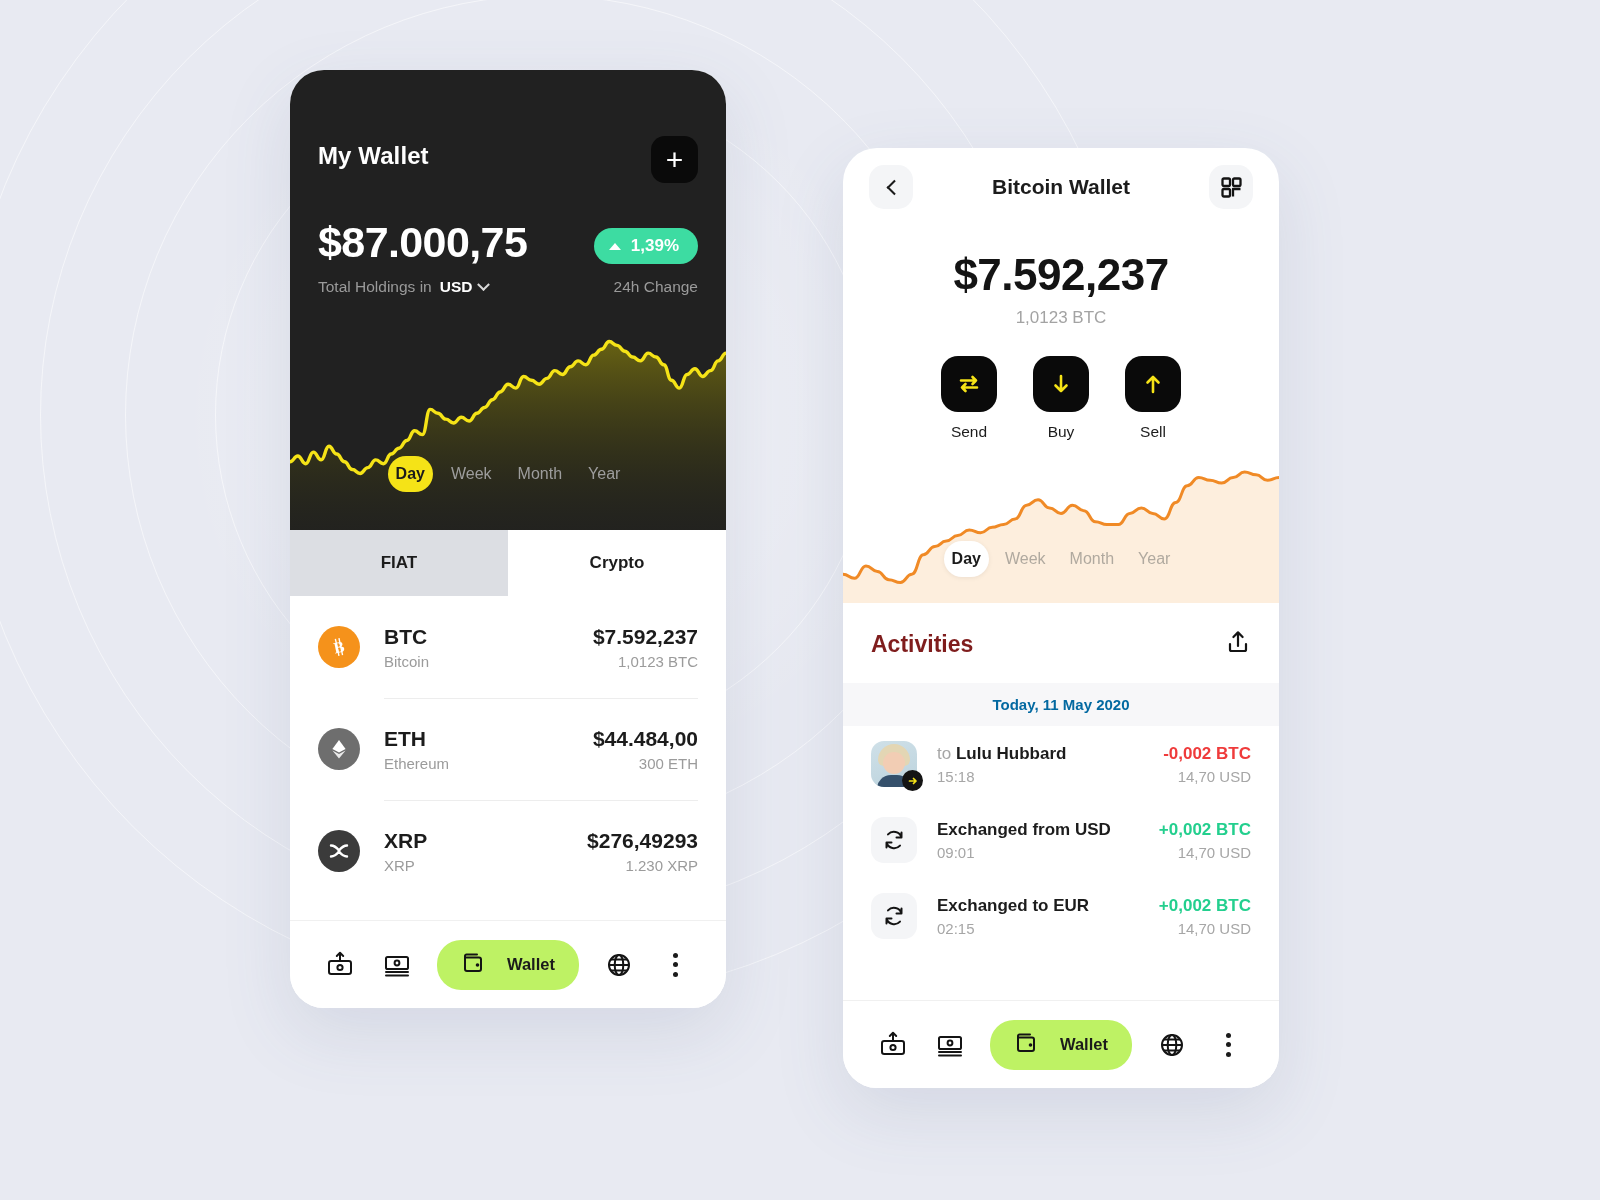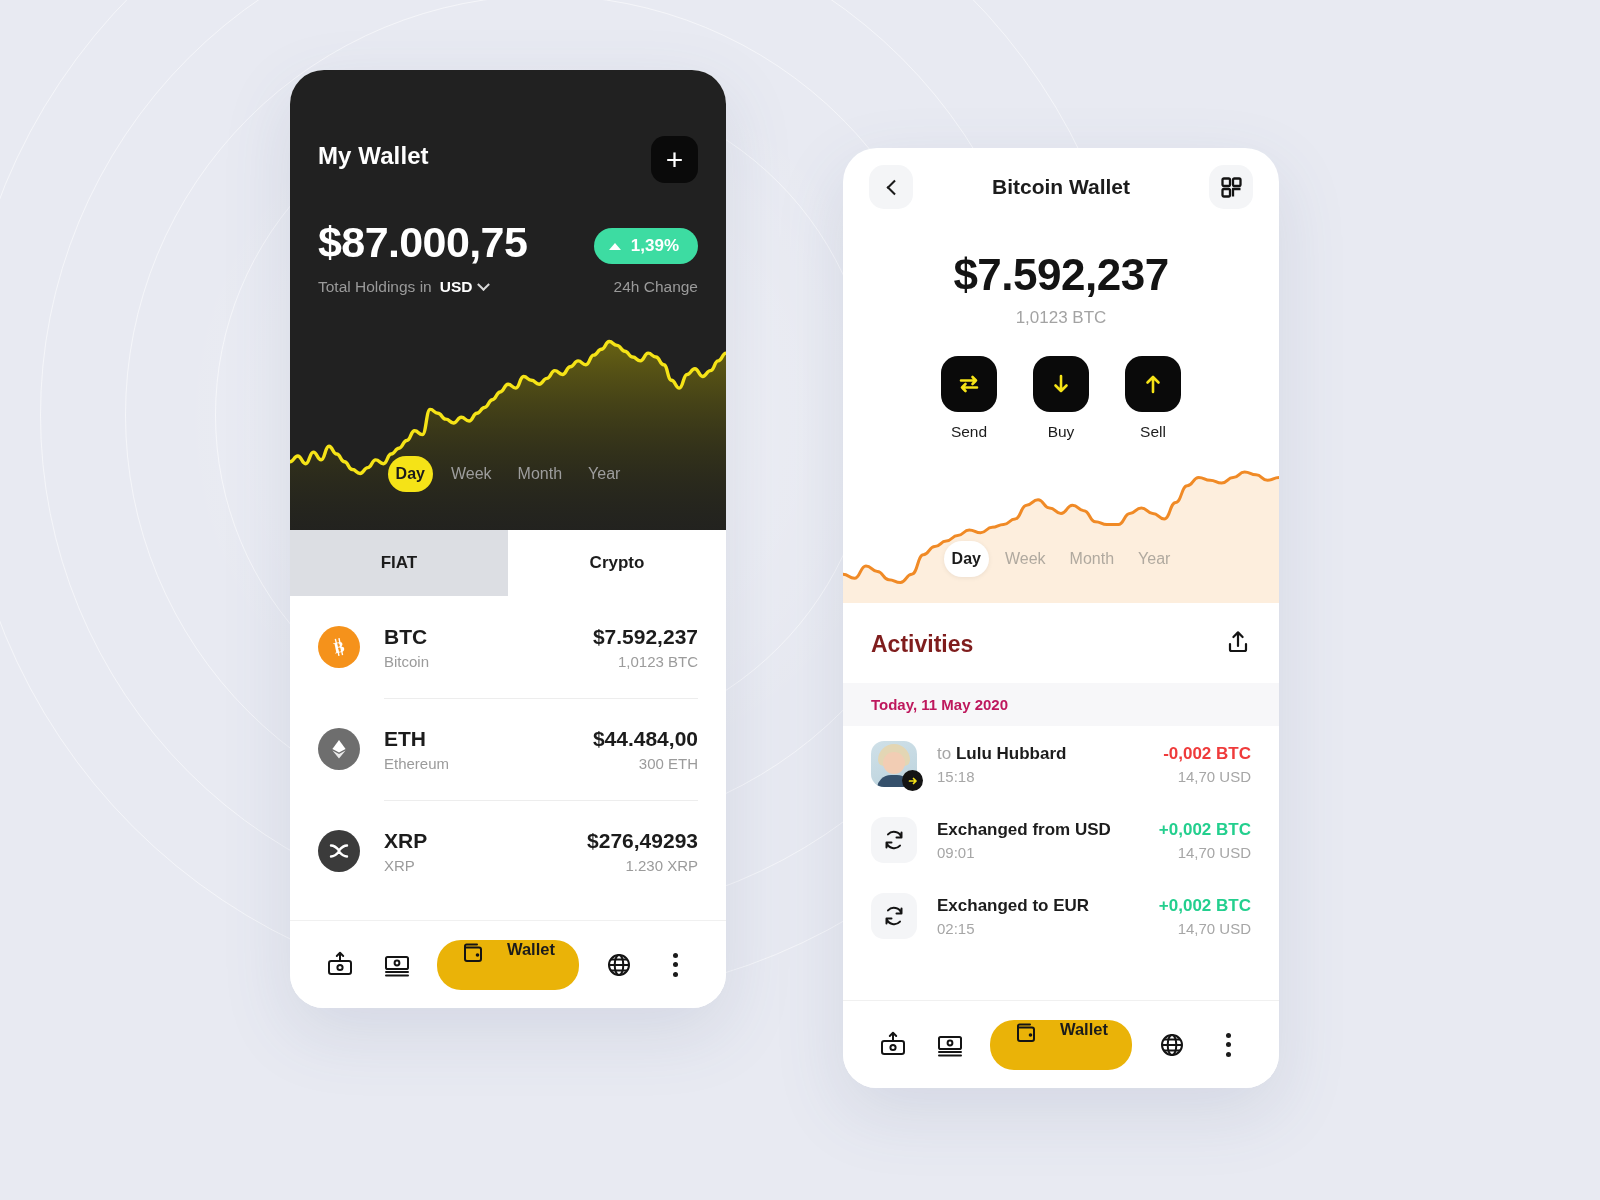--- a/index.html
+++ b/index.html
@@ -103,22 +103,22 @@
   .coin-amt { font-size: 15px; color: #9b9b9b; margin-top: 2px; }
 
   
   .bottom-nav {
     position: absolute; left: 0; right: 0; bottom: 0; height: 88px;
     display: flex; align-items: center; justify-content: space-around;
     padding: 0 22px; border-top: 1px solid #f0f0f0; background: #fff;
   }
   .nav-ico { width: 34px; height: 34px; display: flex; align-items: center; justify-content: center; }
   .nav-wallet {
-    background: #eab308; border-radius: 24px; height: 50px; padding: 0 24px;
-    display: flex; align-items: flex-start; gap: 20px; color: #1b1b1b;
+    background: #bef264; border-radius: 24px; height: 50px; padding: 0 24px;
+    display: flex; align-items: center; gap: 20px; color: #1b1b1b;
     font-size: 16.5px; font-weight: bold;
   }
   .dots { display: flex; flex-direction: column; gap: 4.5px; align-items: center; }
   .dots i { width: 5px; height: 5px; border-radius: 50%; background: #1b1b1b; display: block; }
 
   
   .r-head { height: 78px; display: flex; align-items: center; padding: 4px 26px; position: relative; }
   .circ-btn { width: 44px; height: 44px; border-radius: 15px; background: #f4f5f7;
               display: flex; align-items: center; justify-content: center; }
   .back-chev { width: 11px; height: 11px; border-left: 2.4px solid #1b1b1b; border-bottom: 2.4px solid #1b1b1b;
@@ -143,21 +143,21 @@
     position: absolute; left: 0; right: 0; bottom: 26px;
     display: flex; align-items: center; justify-content: center; gap: 8px;
   }
   .r-range .range-tab { color: #b0a99f; }
   .r-range .range-tab.active { background: #ffffff; color: #1b1b1b; box-shadow: 0 1px 5px rgba(0,0,0,.07); }
 
   .act-head { display: flex; align-items: center; justify-content: space-between;
               padding: 26px 28px 24px 28px; }
   .act-title { font-size: 23px; font-weight: bold; color: #7f1d1d; }
 
-  .day-sep { background: #f7f7f9; padding: 13px 28px; font-size: 15px; font-weight: bold; color: #be185d; }
+  .day-sep { background: #f7f7f9; padding: 13px 28px; font-size: 15px; font-weight: bold; color: #0369a1; text-align: center; }
 
   .tx-list { padding: 0 28px; }
   .tx-row { display: flex; align-items: center; height: 76px; }
   .tx-av { position: relative; width: 46px; height: 46px; flex: 0 0 46px; }
   .tx-av .face {
     width: 46px; height: 46px; border-radius: 13px; overflow: hidden;
     background: linear-gradient(160deg,#cfe0e8 0%,#bcd3dd 100%); position: relative;
   }
   .tx-av .face .hair { position: absolute; left: 7px; top: 3px; width: 32px; height: 22px;
                        border-radius: 16px 16px 6px 6px; background: #e3d6b4; }

